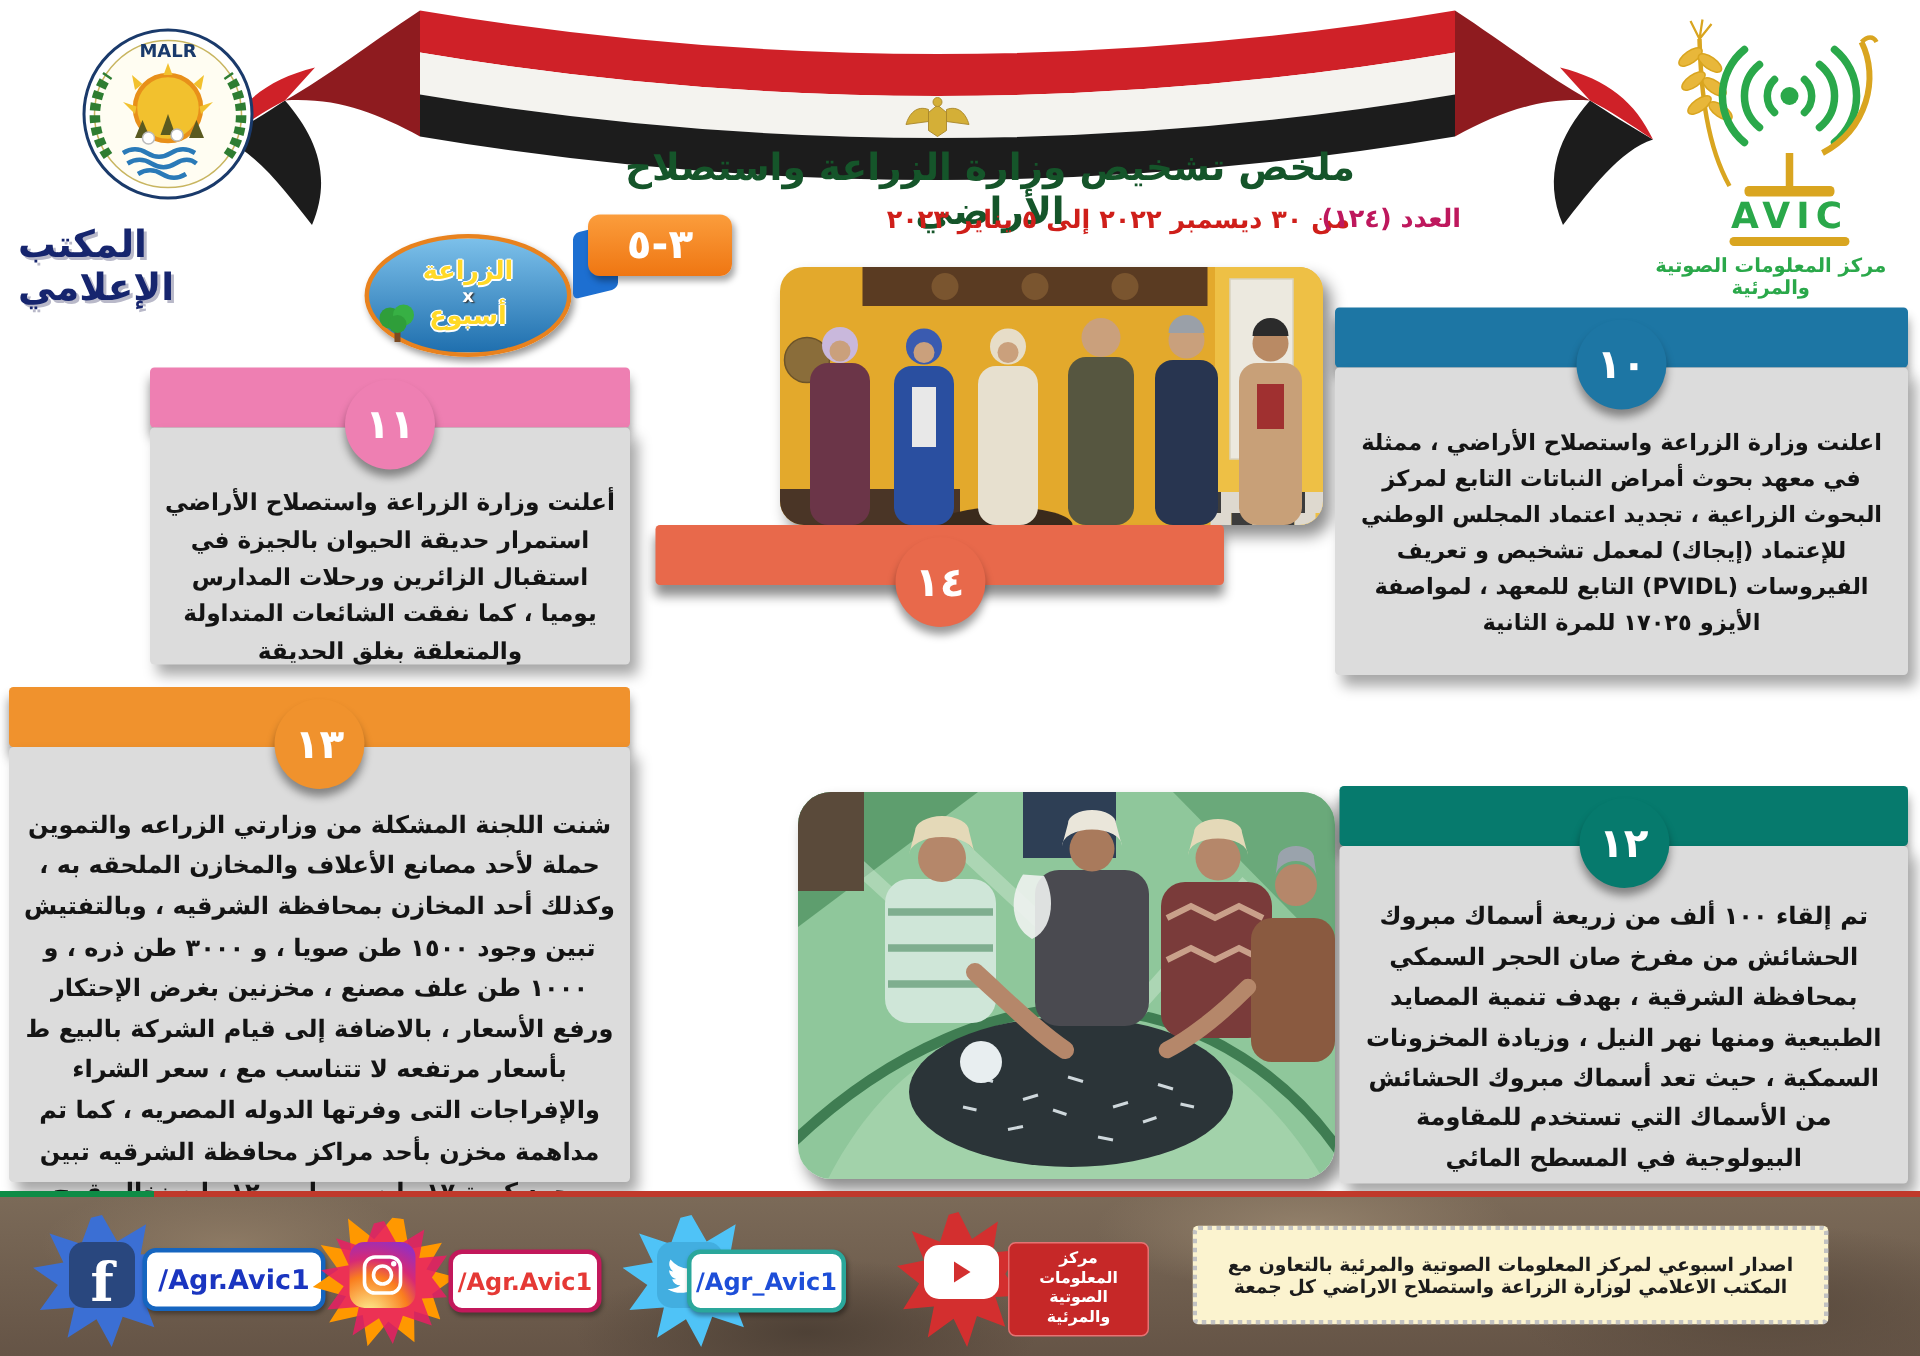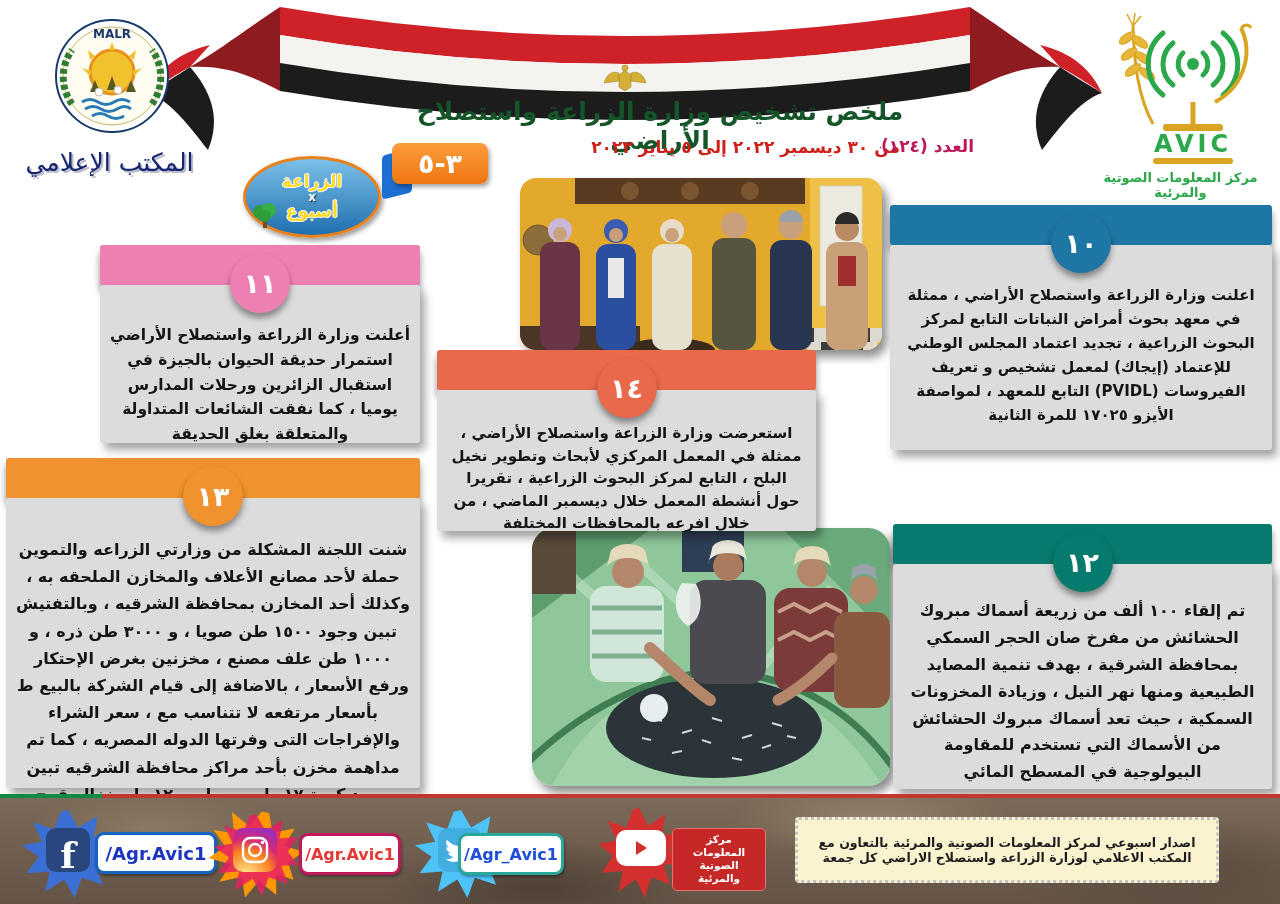--- a/index.html
+++ b/index.html
@@ -1,21 +1,21 @@
 <!DOCTYPE html>
 <html><head>
 <meta charset="utf-8">
 <style>
   html,body{margin:0;padding:0;background:#888;}
   .page{position:relative;width:1280px;height:904px;background:#ffffff;overflow:hidden;
         font-family:"DejaVu Sans",sans-serif;}
   .abs{position:absolute;}
 
   
-  .media-office{left:12px;top:148px;width:195px;text-align:center;font-size:25px;font-weight:normal;
+  .media-office{left:12px;top:148px;width:195px;text-align:left;font-size:25px;font-weight:bold;
                 color:#16256e;text-shadow:2px 2px 0 #b9b9c9;}
   .title{left:370px;top:97px;width:580px;text-align:center;font-size:25px;font-weight:bold;color:#15552a;direction:rtl;}
   .date-range{left:420px;top:137px;width:480px;text-align:right;font-size:17px;font-weight:bold;color:#cf1f1a;direction:rtl;}
   .issue{left:845px;top:136px;width:165px;text-align:center;font-size:17px;font-weight:bold;color:#be185d;direction:rtl;}
   .avic-name{left:1083px;top:170px;width:195px;text-align:center;font-size:13px;font-weight:bold;color:#2aa84a;direction:rtl;}
 
   
   .weekly-badge{left:243px;top:156px;width:132px;height:76px;border-radius:50%;
      background:linear-gradient(#7cc0ea,#1f6fae);border:3px solid #e8821e;box-shadow:2px 3px 5px rgba(0,0,0,.4);
      display:flex;flex-direction:column;align-items:center;justify-content:center;line-height:1.05;}
@@ -289,21 +289,20 @@
 
   <div class="card" id="card11">
     <div class="card-header" style="background: rgb(238, 127, 178);"></div>
     <div class="num-circle" style="background: rgb(238, 127, 178);">١١</div>
     <div class="card-body">أعلنت وزارة الزراعة واستصلاح الأراضي استمرار حديقة الحيوان بالجيزة في استقبال الزائرين ورحلات المدارس يوميا ، كما نفقت الشائعات المتداولة والمتعلقة بغلق الحديقة</div>
   </div>
 
   <div class="card" id="card14">
     <div class="card-header" style="background: rgb(232, 105, 75);"></div>
     <div class="num-circle" style="background: rgb(232, 105, 75);">١٤</div>
-    <div class="card-body">استعرضت وزارة الزراعة واستصلاح الأراضي ، ممثلة في المعمل المركزي لأبحاث وتطوير نخيل البلح ، التابع لمركز البحوث الزراعية ، تقريرا حول أنشطة المعمل خلال ديسمبر الماضي ، من خلال افرعه بالمحافظات المختلفة</div>
   </div>
 
   <div class="card" id="card13">
     <div class="card-header" style="background: rgb(240, 146, 45);"></div>
     <div class="num-circle" style="background: rgb(240, 146, 45);">١٣</div>
     <div class="card-body">شنت اللجنة المشكلة من وزارتي الزراعه والتموين حملة لأحد مصانع الأعلاف والمخازن الملحقه به ، وكذلك أحد المخازن بمحافظة الشرقيه ، وبالتفتيش تبين وجود ١٥٠٠ طن صويا ، و ٣٠٠٠ طن ذره ، و ١٠٠٠ طن علف مصنع ، مخزنين بغرض الإحتكار ورفع الأسعار ، بالاضافة إلى قيام الشركة بالبيع ط بأسعار مرتفعه لا تتناسب مع ، سعر الشراء والإفراجات التى وفرتها الدوله المصريه ، كما تم مداهمة مخزن بأحد مراكز محافظة الشرقيه تبين وجود كمية ١٧ طن صويا ، و ١٢ طن نخاله قمح مخزنة بغرض الإحتكار ورفع السعر ، وبدون فواتير</div>
   </div>
 
   <div class="card" id="card12">
     <div class="card-header" style="background: rgb(6, 122, 109);"></div>

